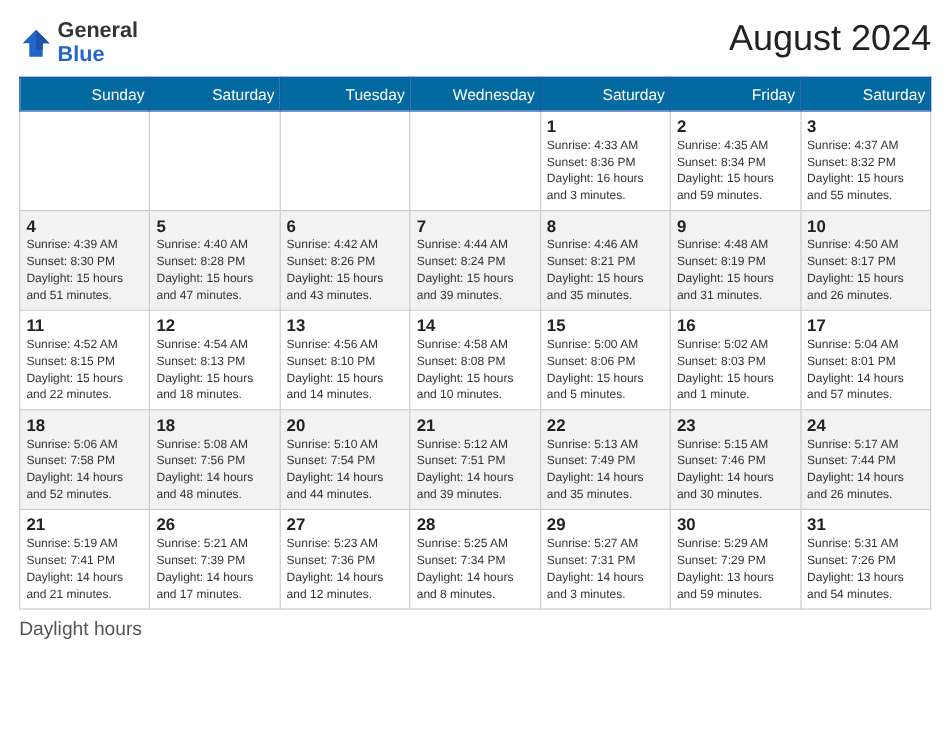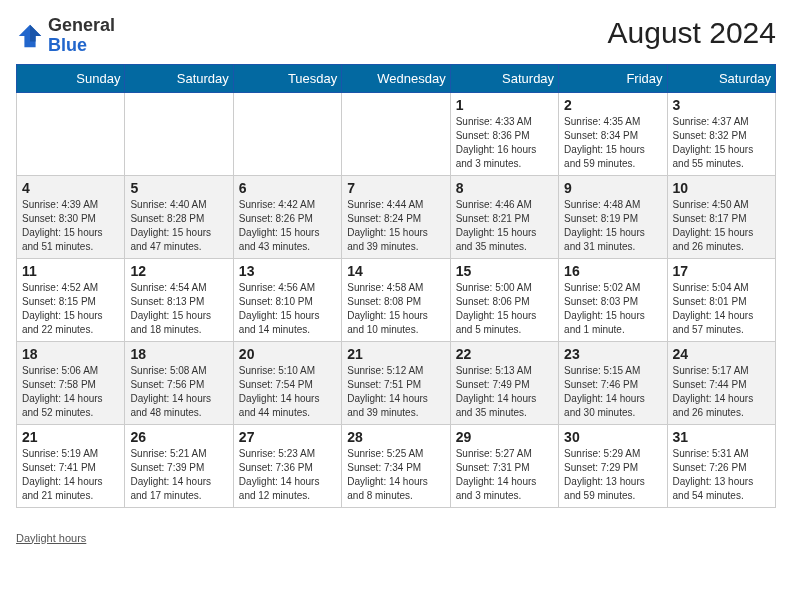--- a/index.html
+++ b/index.html
@@ -76,24 +76,23 @@
       color: #222;
       display: block;
       margin-bottom: 2px;
     }
     .day-info {
       font-size: 10px;
       color: #333;
       line-height: 1.4;
     }
     .footer {
-      margin-top: 24px;
-      font-size: 11px;
+      margin-top: 8px;
+      font-size: 16px;
       color: #555;
-      text-decoration: underline;
     }
     .empty-cell {
       background: #fff !important;
     }
   </style>
 </head>
 <body>
 
 <div class="header">
   <div class="logo">

